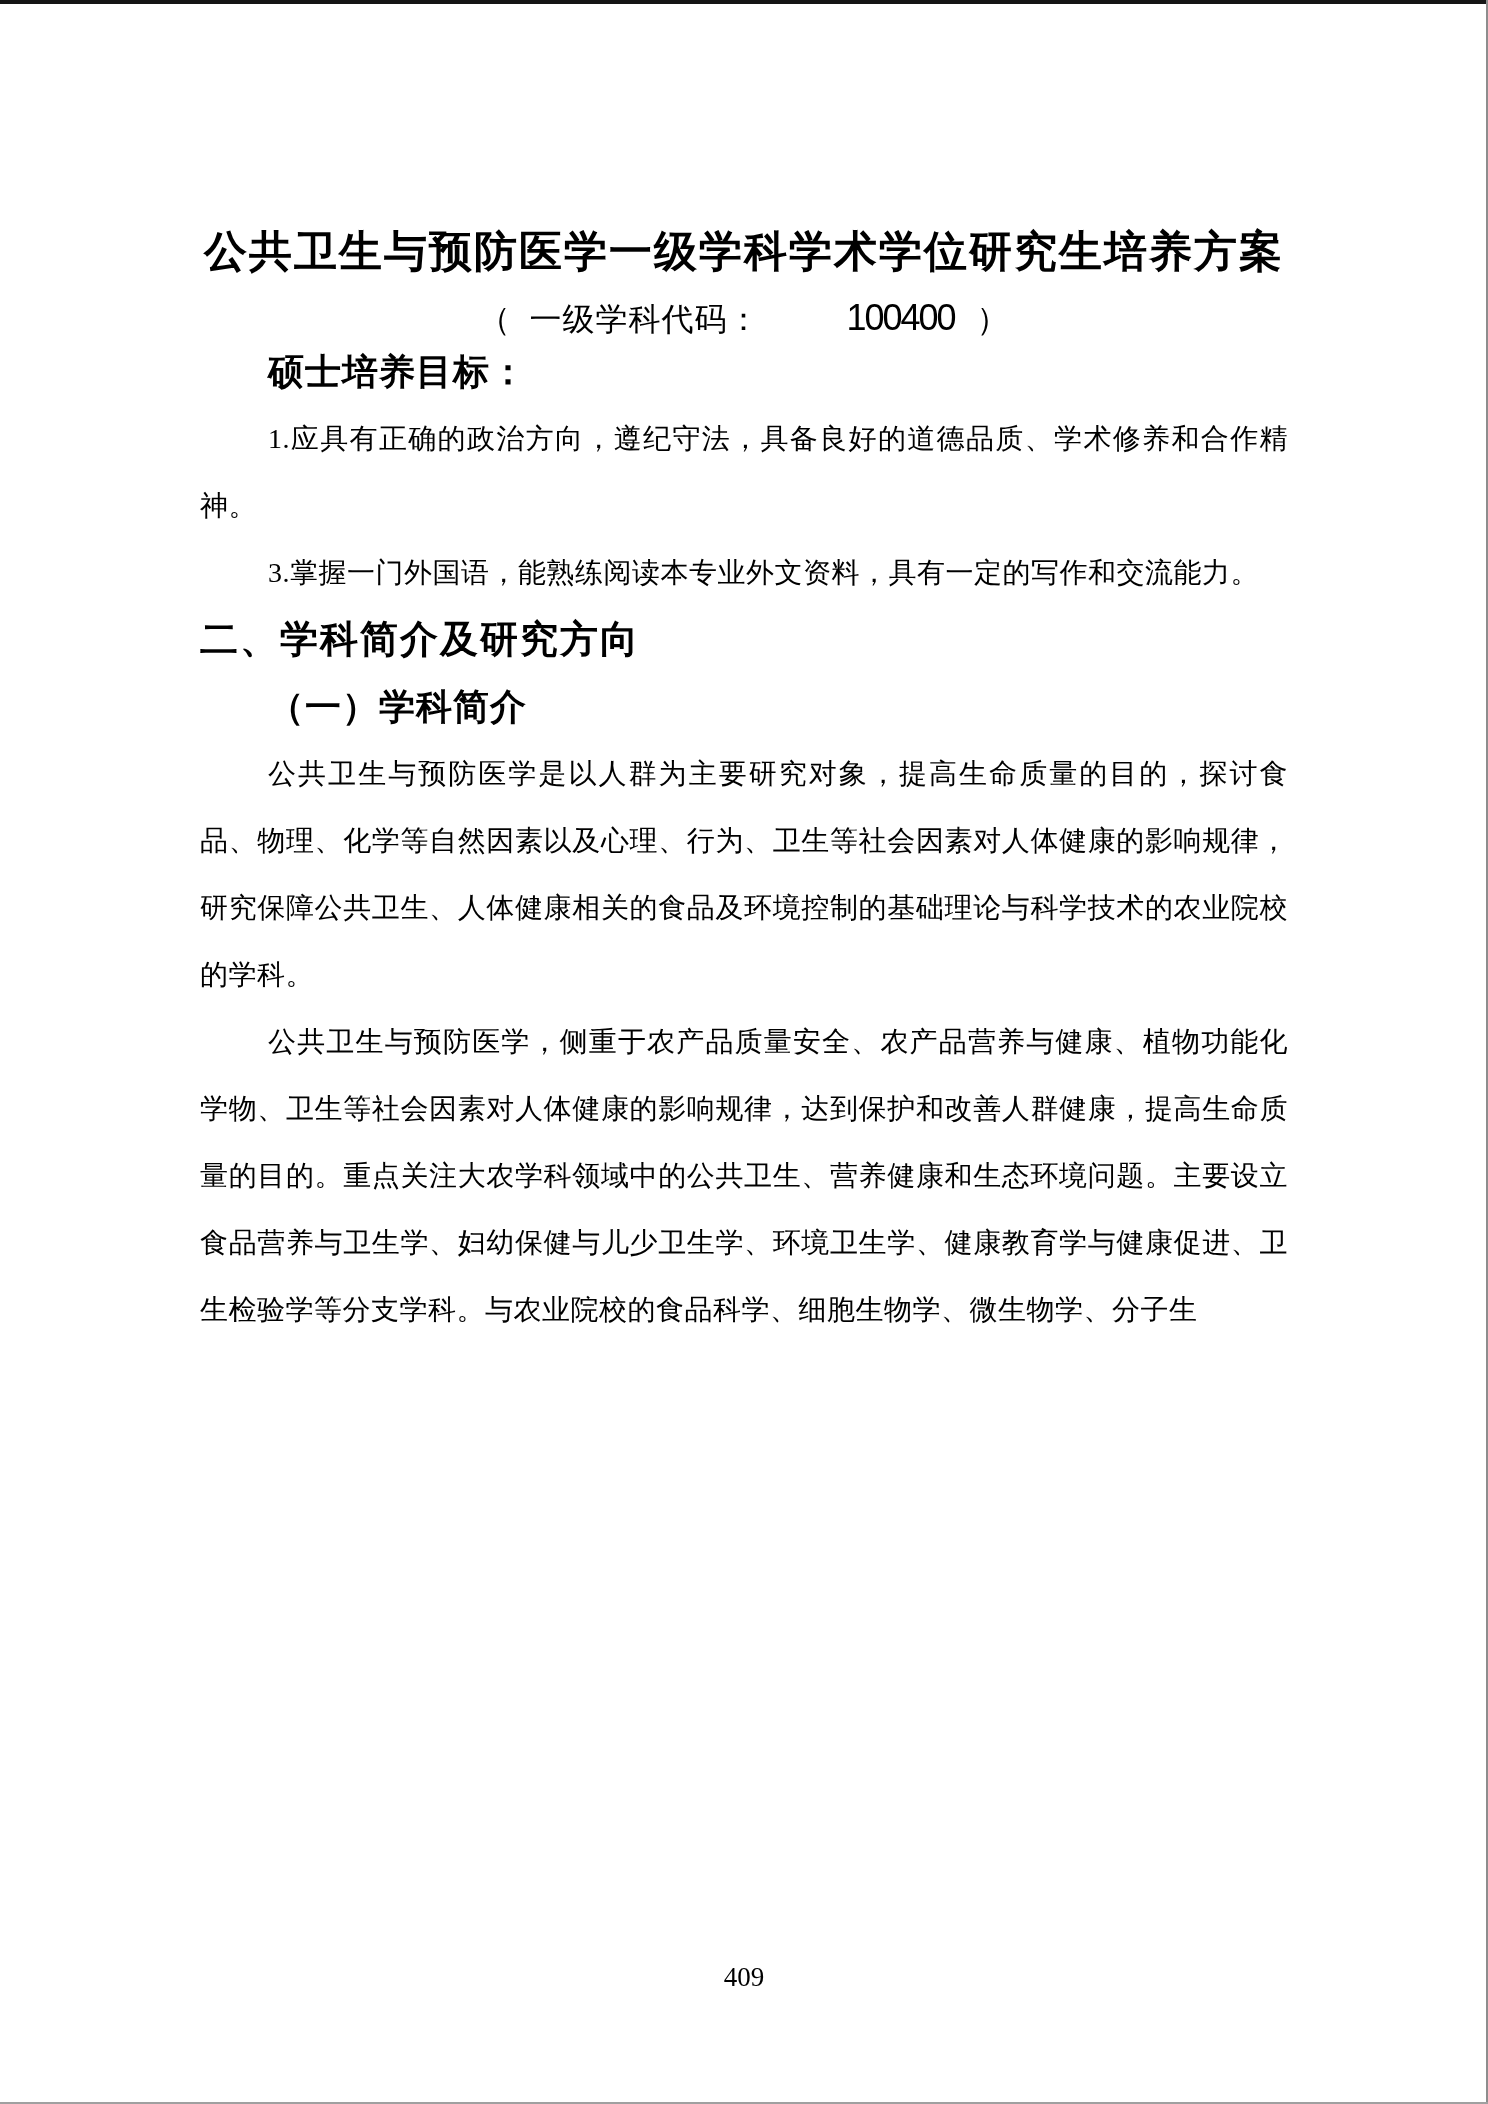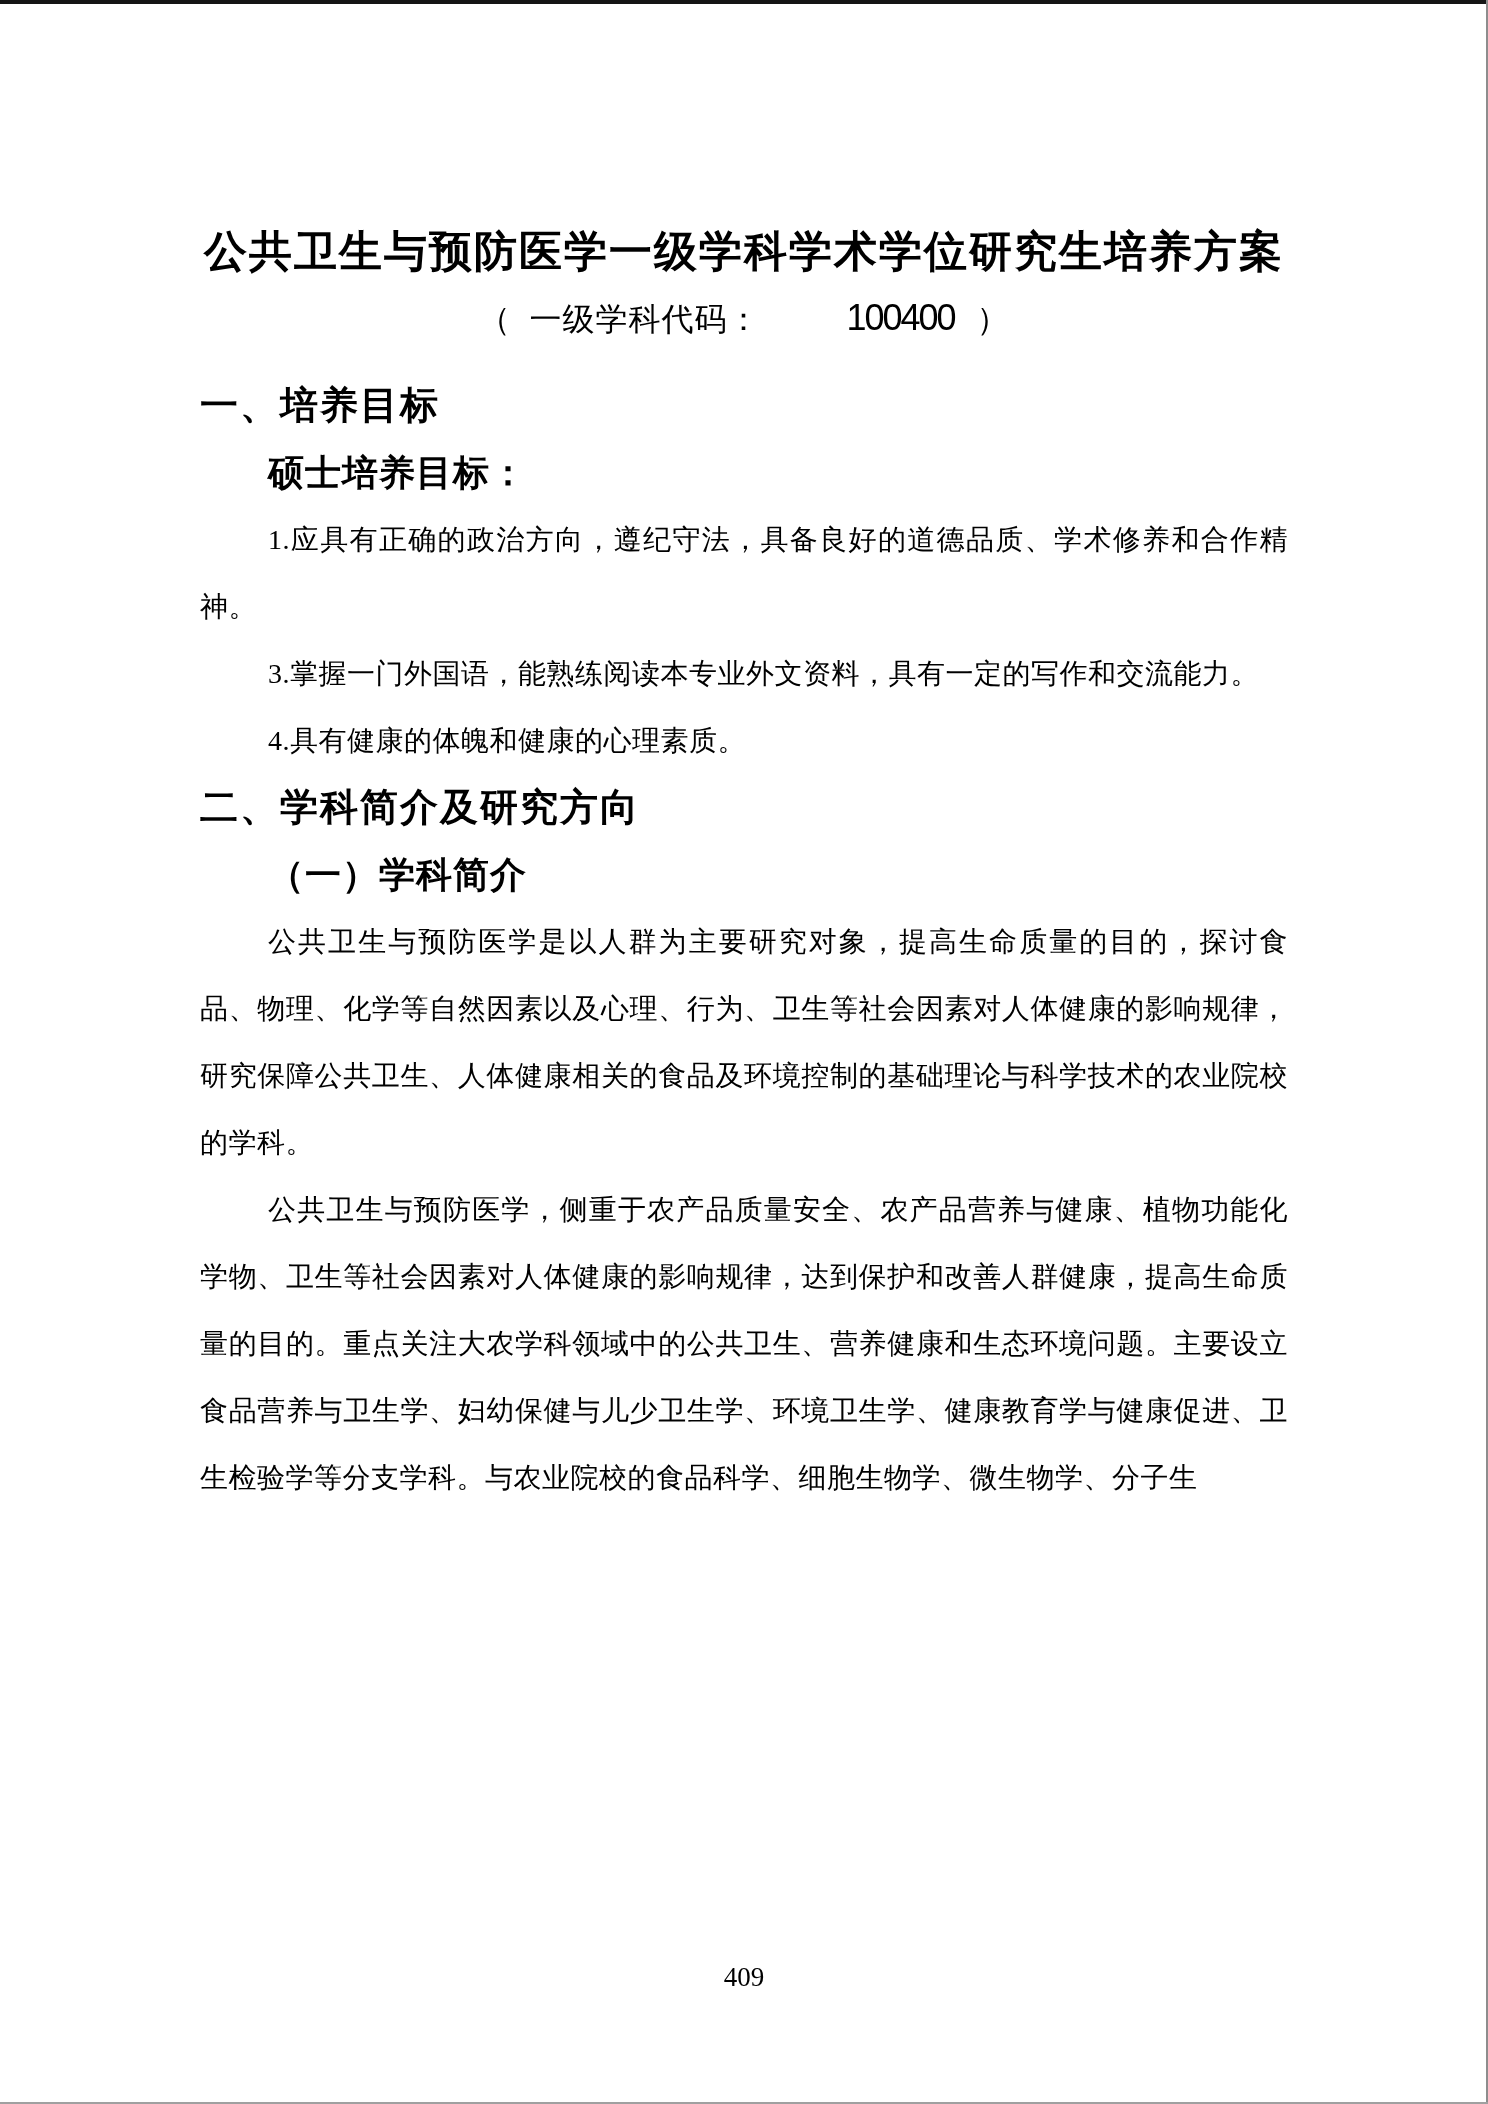--- a/index.html
+++ b/index.html
@@ -97,27 +97,25 @@
 <div class="edge-bottom"></div>
 
 <div class="content">
 
   <h1 class="doc-title">公共卫生与预防医学一级学科学术学位研究生培养方案</h1>
 
   <div class="subtitle">
     <span class="paren-open">（</span><span>一级学科代码：</span><span class="code">100400</span><span>）</span>
   </div>
 
-  <h2 class="section-heading first">一、培养目标</h2>
 
   <h3 class="sub-heading">硕士培养目标：</h3>
 
   <p class="body-para">1.应具有正确的政治方向，遵纪守法，具备良好的道德品质、学术修养和合作精神。</p>
   <p class="body-para">3.掌握一门外国语，能熟练阅读本专业外文资料，具有一定的写作和交流能力。</p>
-  <p class="body-para">4.具有健康的体魄和健康的心理素质。</p>
 
   <h2 class="section-heading">二、学科简介及研究方向</h2>
 
   <h3 class="sub-heading">（一）学科简介</h3>
 
   <p class="body-para">公共卫生与预防医学是以人群为主要研究对象，提高生命质量的目的，探讨食品、物理、化学等自然因素以及心理、行为、卫生等社会因素对人体健康的影响规律，研究保障公共卫生、人体健康相关的食品及环境控制的基础理论与科学技术的农业院校的学科。</p>
   <p class="body-para">公共卫生与预防医学，侧重于农产品质量安全、农产品营养与健康、植物功能化学物、卫生等社会因素对人体健康的影响规律，达到保护和改善人群健康，提高生命质量的目的。重点关注大农学科领域中的公共卫生、营养健康和生态环境问题。主要设立食品营养与卫生学、妇幼保健与儿少卫生学、环境卫生学、健康教育学与健康促进、卫生检验学等分支学科。与农业院校的食品科学、细胞生物学、微生物学、分子生</p>
 
 </div>
 

